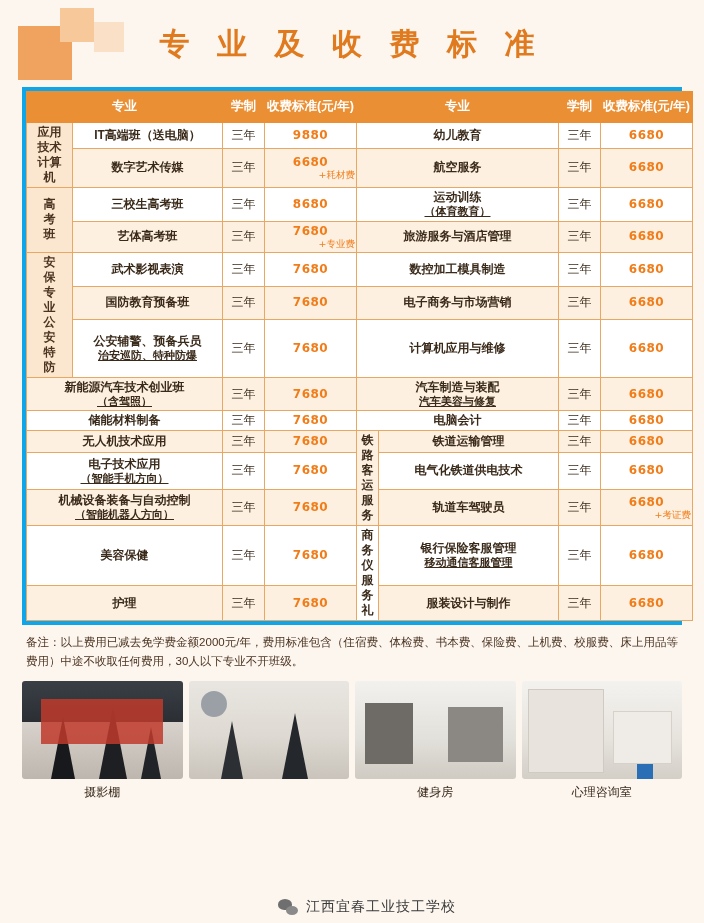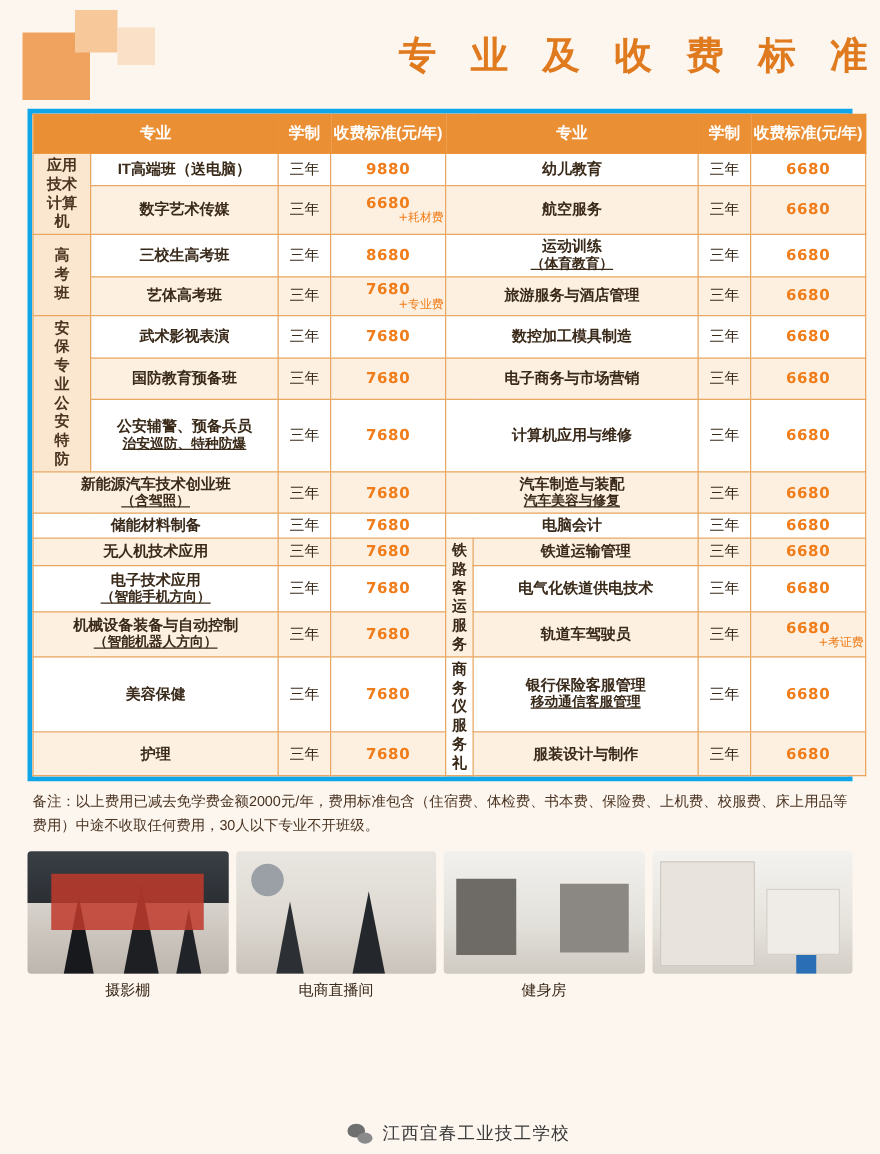--- a/index.html
+++ b/index.html
@@ -36,21 +36,21 @@
     background: #f6c89a;
   }
   .deco .sq3 {
     position: absolute;
     left: 76px; top: 14px;
     width: 30px; height: 30px;
     background: #fae0c6;
   }
   
   .title {
-    text-align: right;
+    text-align: center;
     padding-top: 24px;
     font-size: 30px;
     font-weight: bold;
     letter-spacing: 10px;
     color: #e07a1f;
     font-family: "Liberation Serif", serif;
   }
   
   .table-wrap {
     margin: 22px 22px 0 22px;
@@ -469,30 +469,30 @@
       <div class="tripod t2"></div>
       <div class="tripod t3"></div>
     </div>
     <div class="caption">摄影棚</div>
   </div>
   <div class="photo-item">
     <div class="photo p2">
       <div class="tripod t1"></div>
       <div class="tripod t2"></div>
     </div>
-    <div class="caption">电商直播间</div>
   </div>
   <div class="photo-item">
     <div class="photo p3"></div>
     <div class="caption">健身房</div>
   </div>
   <div class="photo-item">
     <div class="photo p4">
       <div class="person"></div>
     </div>
+    <div class="caption">心理咨询室</div>
   </div>
 </div>
 
 <div class="footer">
   <div class="wechat-icon">
     <div class="b1"></div>
       <div class="b2"></div>
   </div>
   <div class="footer-text">江西宜春工业技工学校</div>
 </div>

